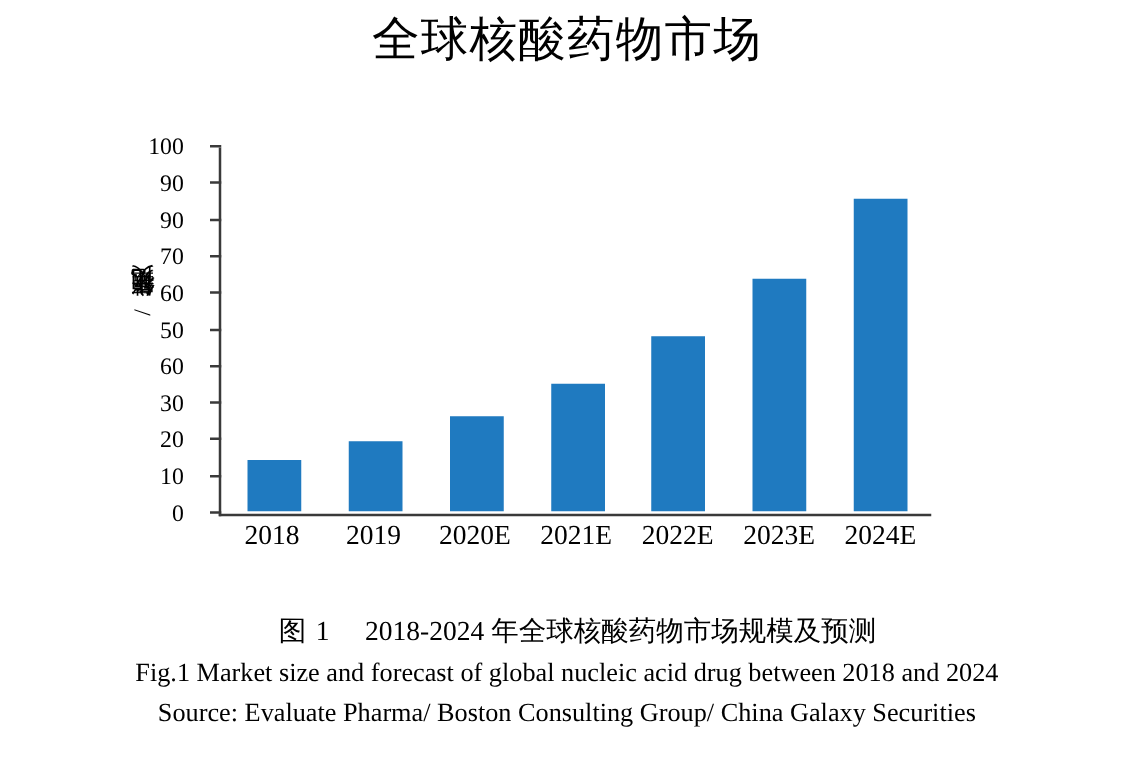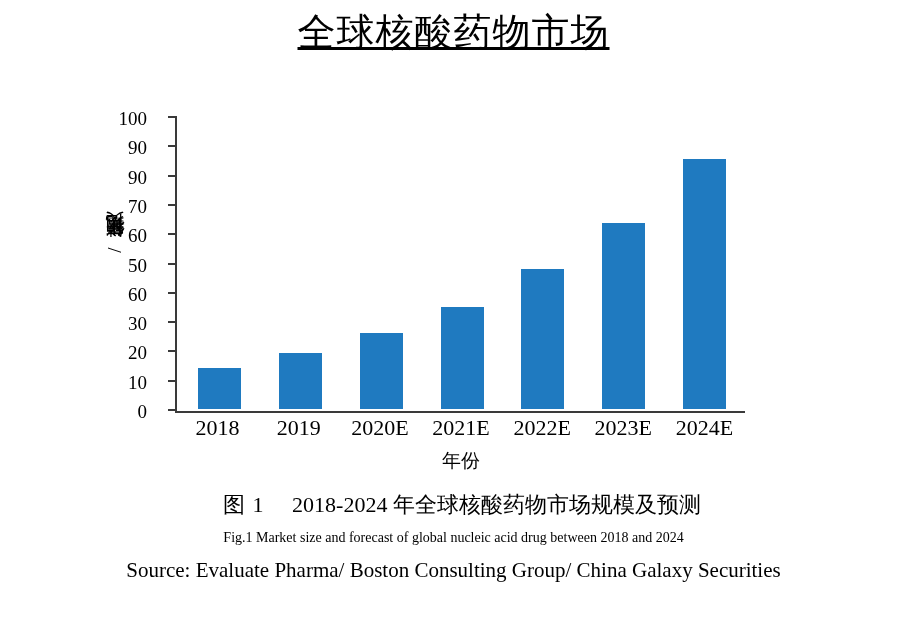--- a/index.html
+++ b/index.html
@@ -24,21 +24,20 @@
     position: absolute;
     left: 0;
     top: 8px;
     width: 907px;
     text-align: center;
     font-size: 38px;
     line-height: 48px;
     letter-spacing: 1px;
     font-family: "Liberation Serif", serif;
     color: #000000;
-    text-decoration: underline;
   }
   
   #chart-block {
     position: absolute;
     left: 0;
     top: 100px;
     width: 907px;
     height: 380px;
   }
   
@@ -151,21 +150,21 @@
   #caption-cn {
     font-size: 22px;
     line-height: 34px;
     font-family: "Liberation Serif", serif;
     padding-left: 17px;
   }
   #caption-cn .cap-num {
     letter-spacing: 1px;
   }
   #caption-en {
-    font-size: 14px;
+    font-size: 21px;
     line-height: 32px;
     font-family: "Liberation Serif", serif;
     text-align: center;
   }
   #caption-source {
     font-size: 21px;
     line-height: 32px;
     font-family: "Liberation Serif", serif;
   }
 </style>
@@ -254,21 +253,20 @@
       </div>
       <div id="x-labels">
           <span>2018</span>
           <span>2019</span>
           <span>2020E</span>
           <span>2021E</span>
           <span>2022E</span>
           <span>2023E</span>
           <span>2024E</span>
         </div>
-      <div id="x-axis-title">年份</div>
     </div>
 
   </div>
 
   <div id="captions">
     <div id="caption-cn">
       <span class="cap-num">图 1</span>
       &nbsp;&nbsp;&nbsp;
       <span>2018-2024 年全球核酸药物市场规模及预测</span>
     </div>

